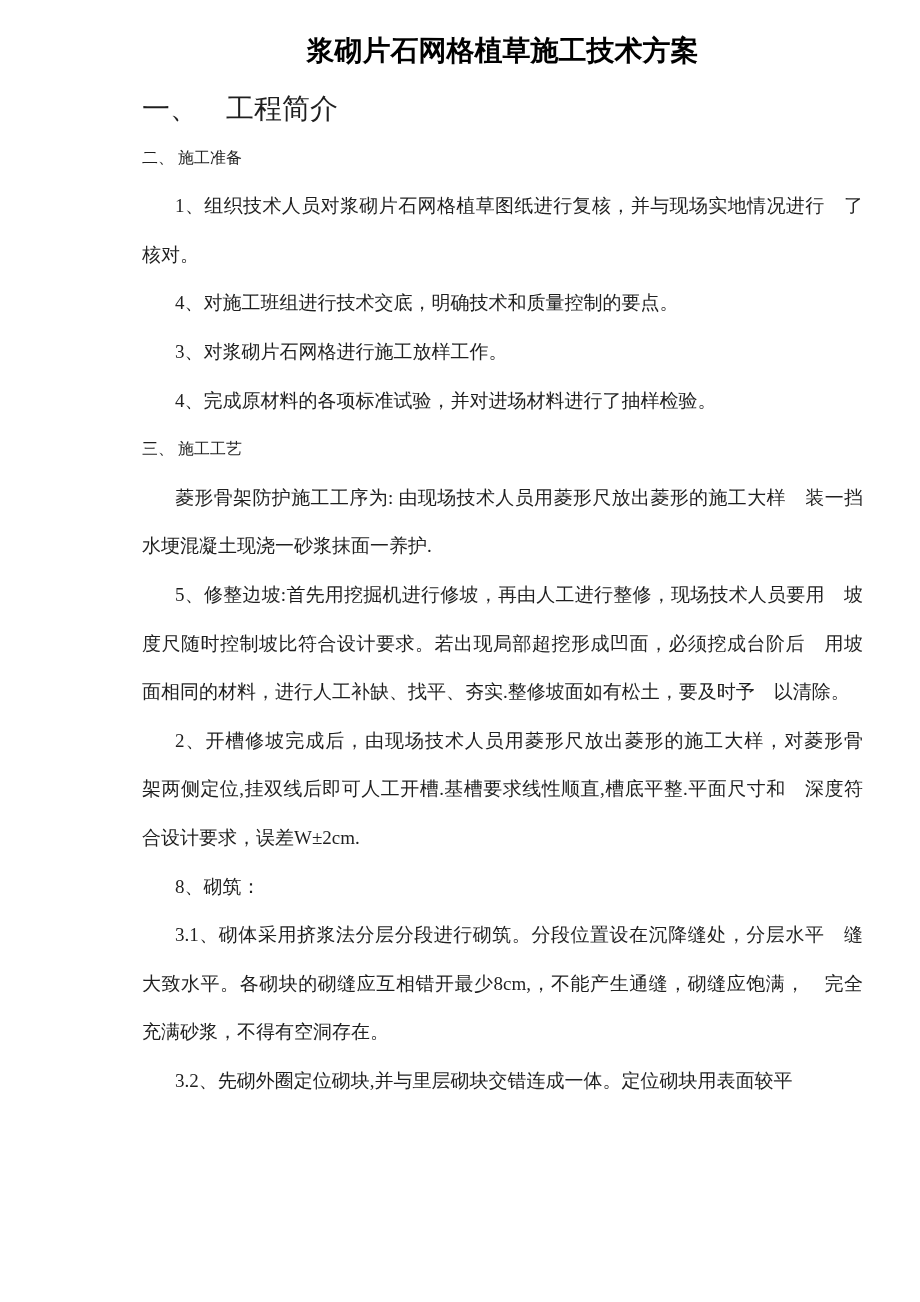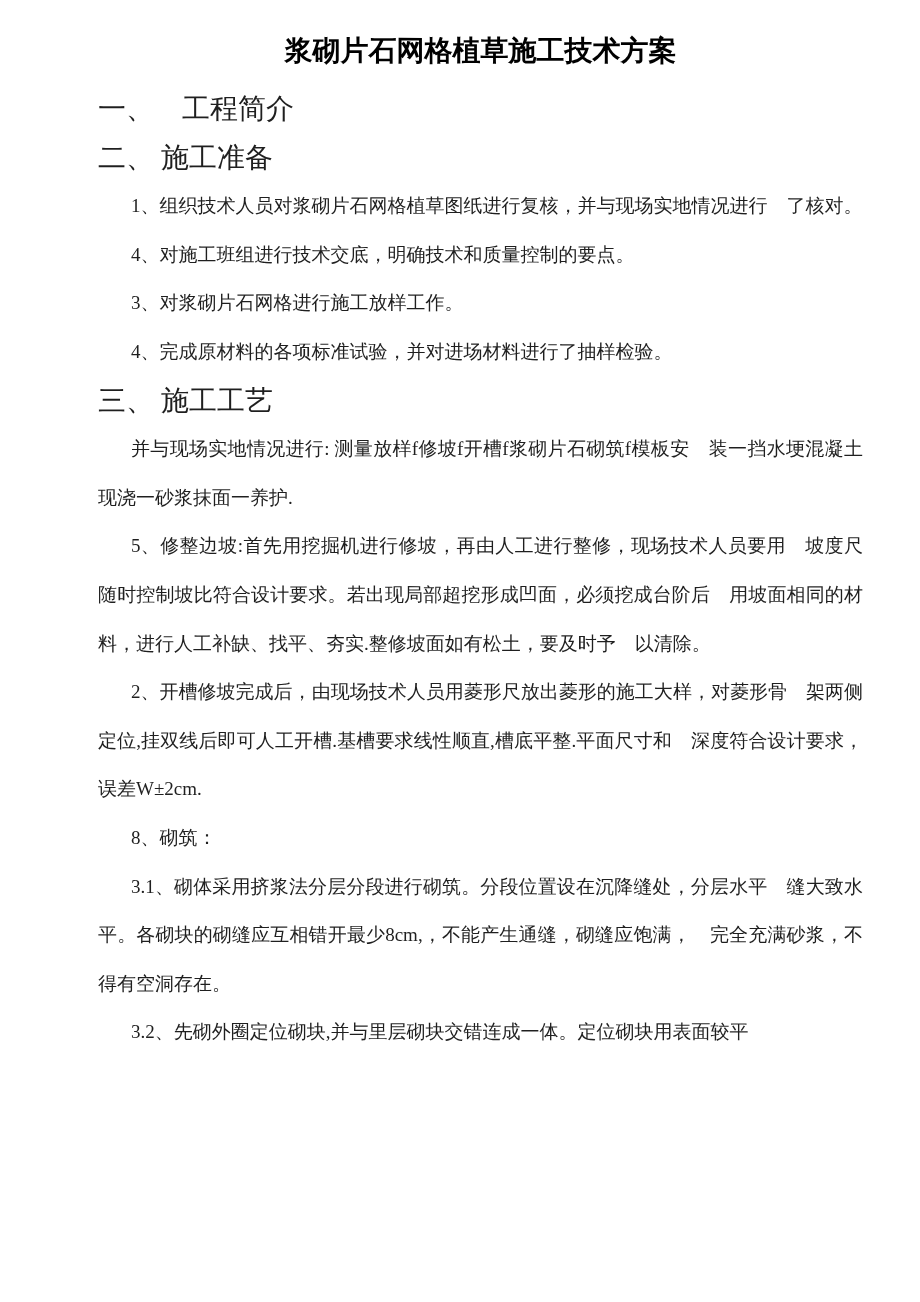--- a/index.html
+++ b/index.html
@@ -9,20 +9,21 @@
   }
   .page {
     position: relative;
     width: 920px;
     height: 1150px;
     background: #ffffff;
     overflow: hidden;
     font-family: "Liberation Serif", "DejaVu Serif", serif;
     color: #1f1f1f;
     box-sizing: border-box;
+    padding-left: 44px;
   }
   .inner {
     box-sizing: border-box;
     width: 100%;
     height: 100%;
     padding: 30px 57px 0 98px;
   }
   .doc-title {
     font-size: 28px;
     font-weight: 700;
@@ -41,21 +42,21 @@
   }
   .doc-body p, .doc-body h2, .doc-body h3 {
     margin: 0;
     padding: 0;
     font-weight: normal;
   }
   .h1 {
     font-size: 28px;
   }
   .h2 {
-    font-size: 28px;
+    font-size: 16px;
   }
   .para {
     text-indent: 33px;
   }
 </style>
 </head>
 <body>
 
 <div class="page">
   <div class="inner">
@@ -71,21 +72,21 @@
       <p class="para">1、组织技术人员对浆砌片石网格植草图纸进行复核，并与现场实地情况进行　了核对。</p>
 
       <p class="para">4、对施工班组进行技术交底，明确技术和质量控制的要点。</p>
 
       <p class="para">3、对浆砌片石网格进行施工放样工作。</p>
 
       <p class="para">4、完成原材料的各项标准试验，并对进场材料进行了抽样检验。</p>
 
       <h3 class="h2">三、 施工工艺</h3>
 
-      <p class="para">并与现场实地情况进行: 测量放样f修坡f开槽f浆砌片石砌筑f模板安　装一挡水埂混凝土现浇一砂浆抹面一养护.</p>
+      <p class="para">菱形骨架防护施工工序为: 由现场技术人员用菱形尺放出菱形的施工大样　装一挡水埂混凝土现浇一砂浆抹面一养护.</p>
 
       <p class="para">5、修整边坡:首先用挖掘机进行修坡，再由人工进行整修，现场技术人员要用　坡度尺随时控制坡比符合设计要求。若出现局部超挖形成凹面，必须挖成台阶后　用坡面相同的材料，进行人工补缺、找平、夯实.整修坡面如有松土，要及时予　以清除。</p>
 
       <p class="para">2、开槽修坡完成后，由现场技术人员用菱形尺放出菱形的施工大样，对菱形骨　架两侧定位,挂双线后即可人工开槽.基槽要求线性顺直,槽底平整.平面尺寸和　深度符合设计要求，误差W±2cm.</p>
 
       <p class="para">8、砌筑：</p>
 
       <p class="para">3.1、砌体采用挤浆法分层分段进行砌筑。分段位置设在沉降缝处，分层水平　缝大致水平。各砌块的砌缝应互相错开最少8cm,，不能产生通缝，砌缝应饱满，　完全充满砂浆，不得有空洞存在。</p>
 
       <p class="para">3.2、先砌外圈定位砌块,并与里层砌块交错连成一体。定位砌块用表面较平</p>

